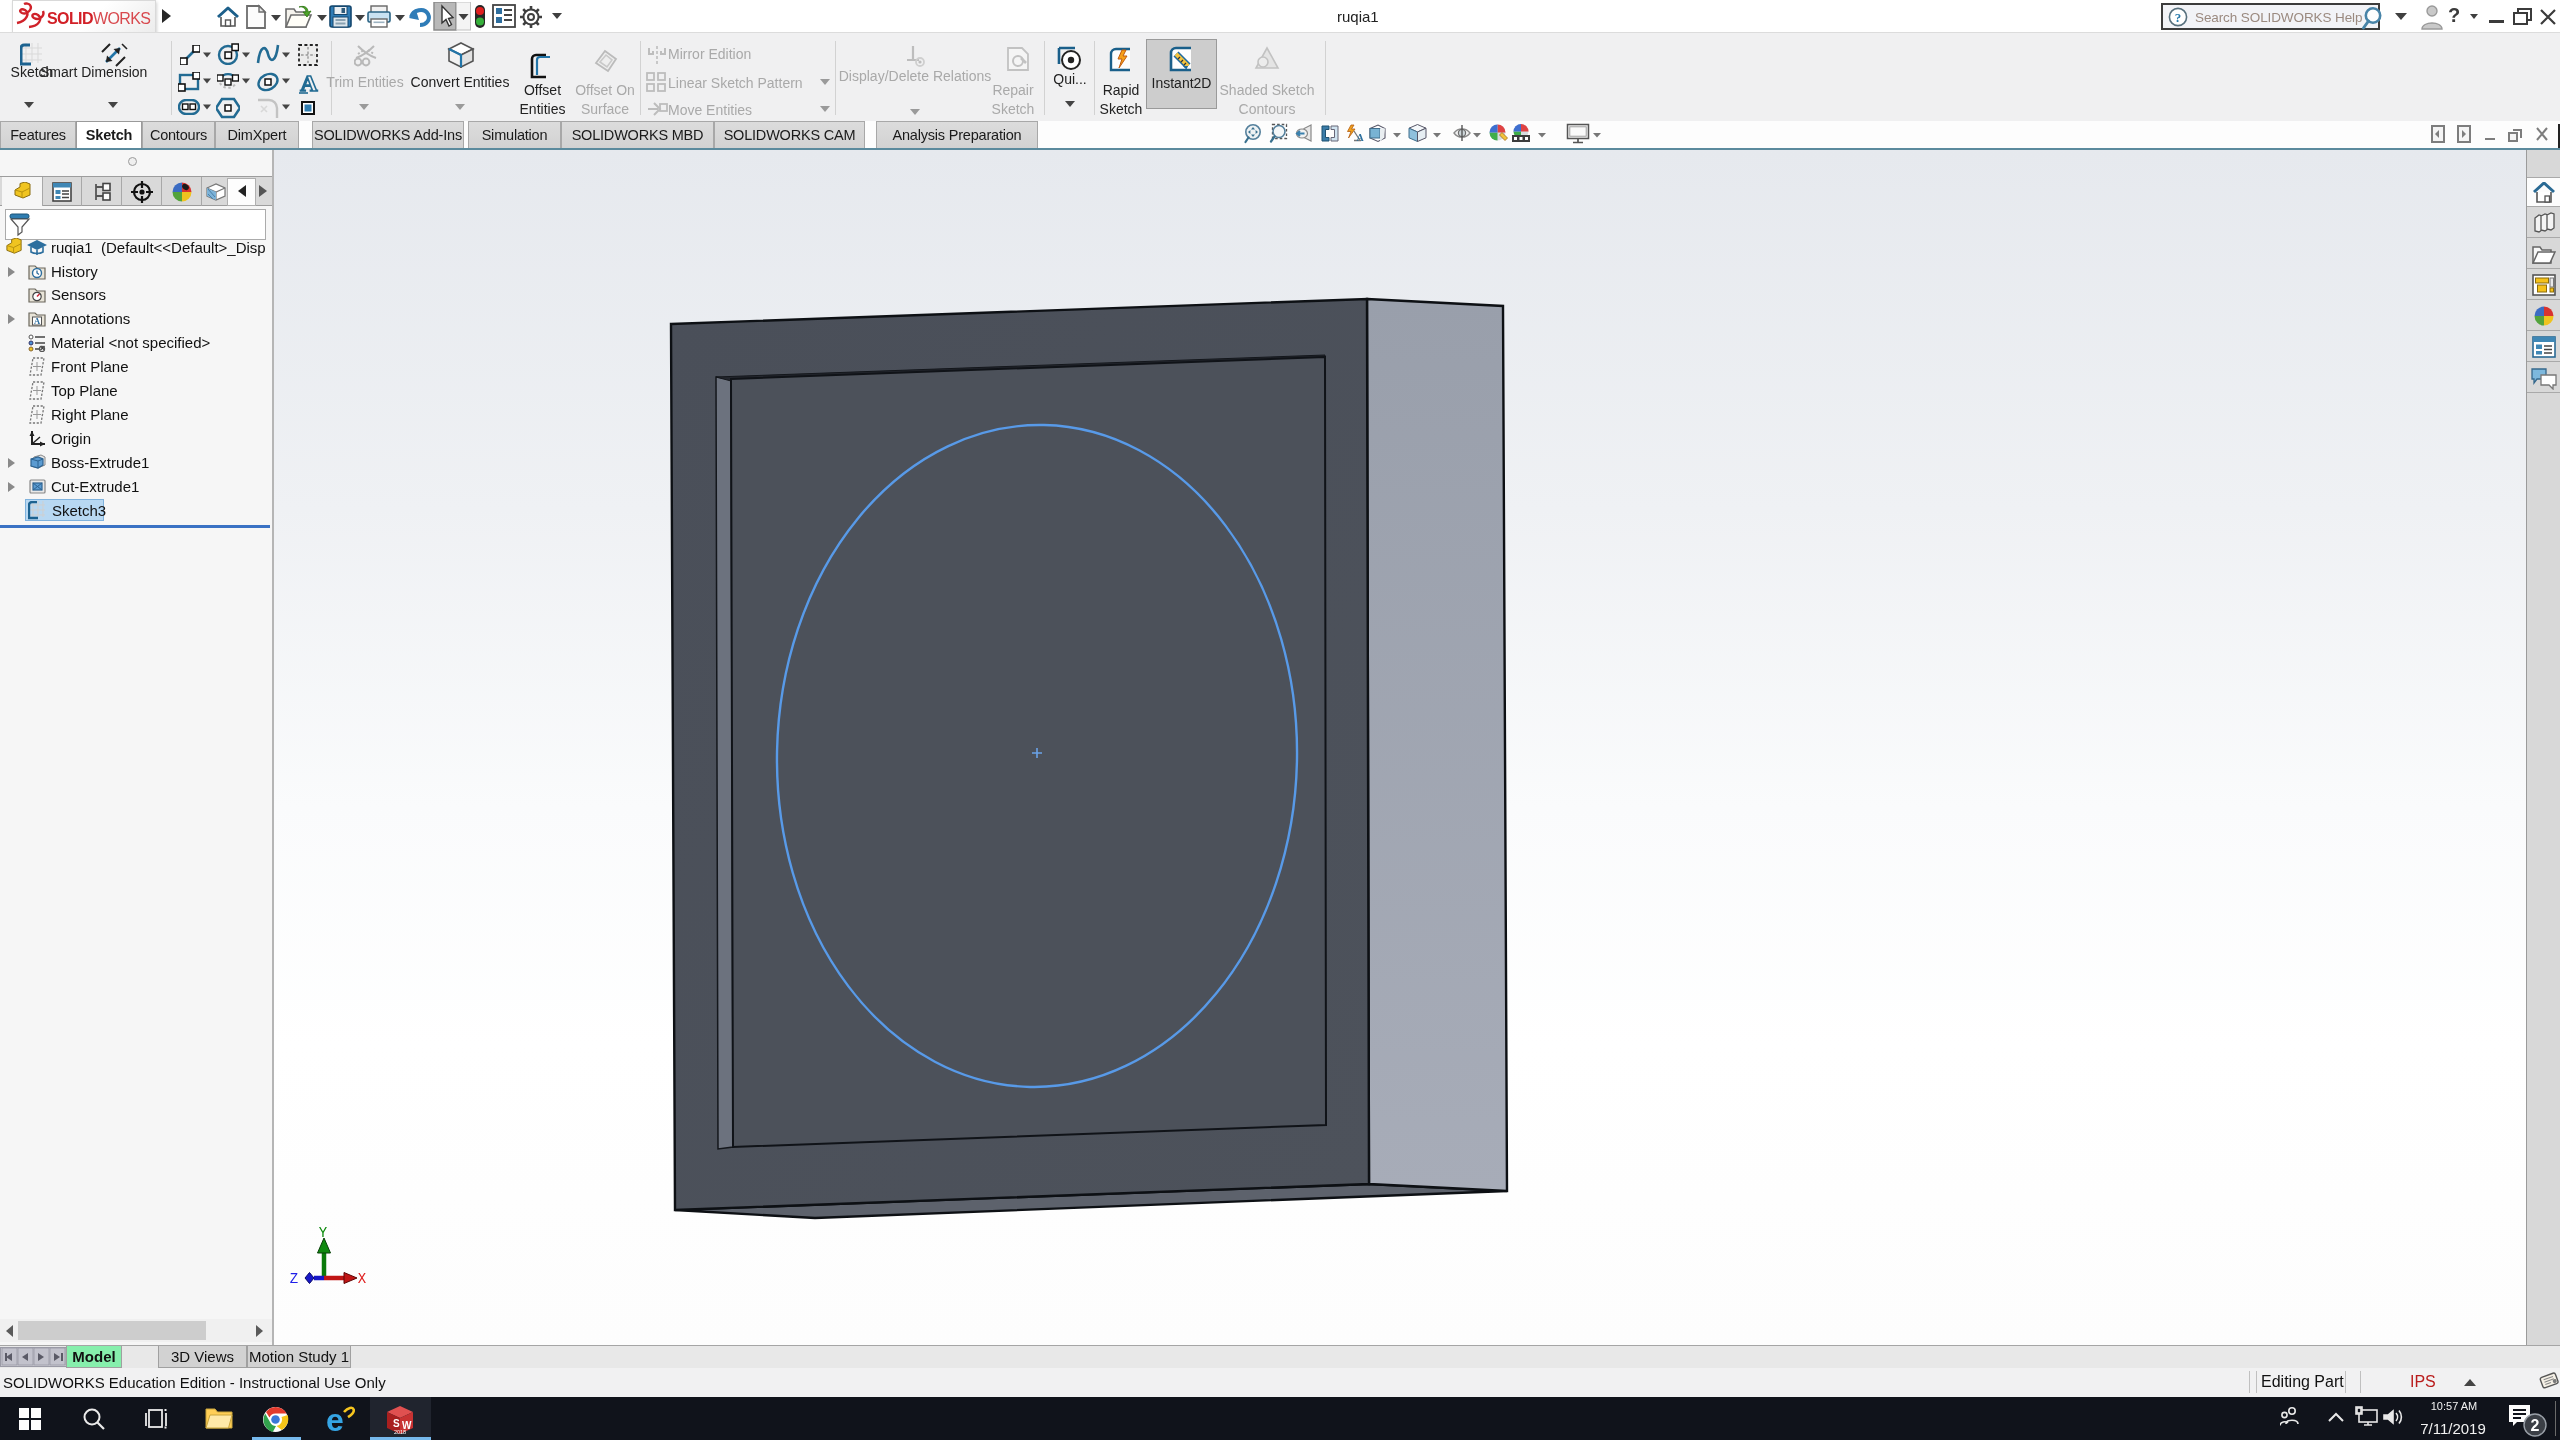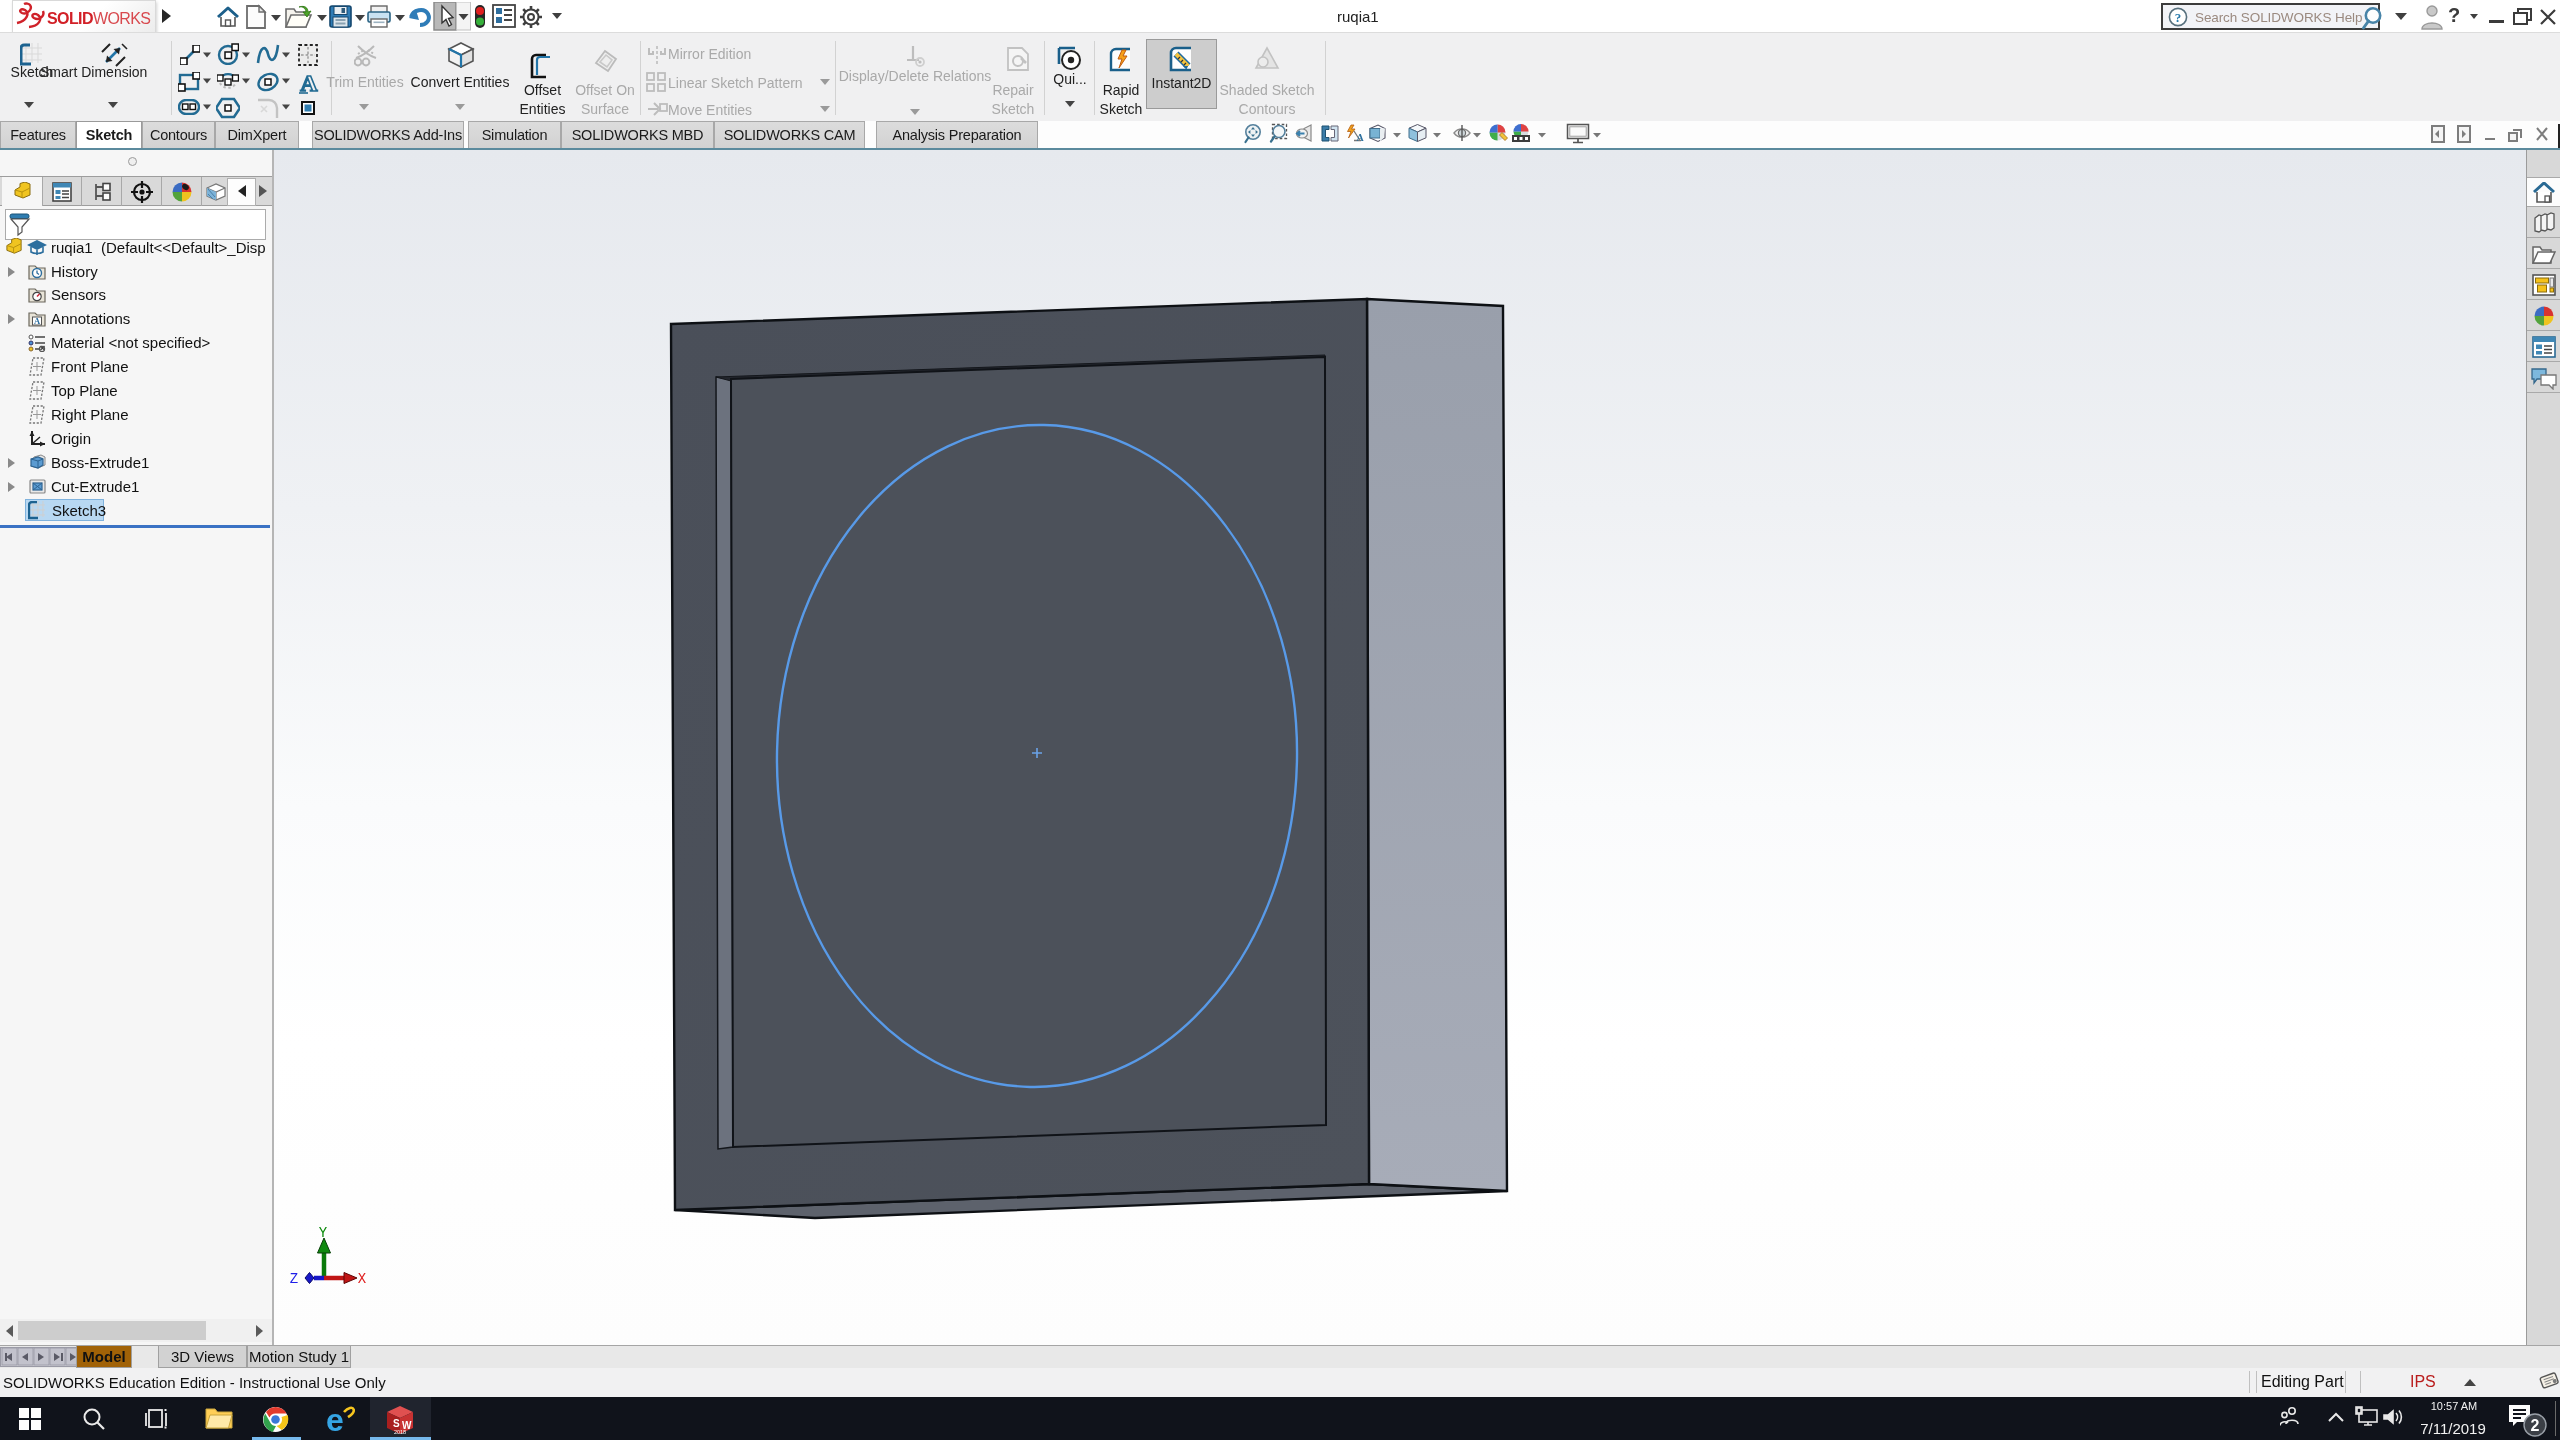--- a/index.html
+++ b/index.html
@@ -749,21 +749,21 @@
           <rect x="65" y="0" width="15" height="17" fill="#c2c2cc"></rect>
     </g>
     <g fill="#5a5a66">
       <path d="M5 9 l6-4 v8 z M4 5 h2 v8 h-2 z"></path>
       <path d="M21 9 l6-4 v8 z"></path>
       <path d="M43 9 l-6-4 v8 z"></path>
       <path d="M59 9 l-6-4 v8 z M60 5 h2 v8 h-2 z"></path>
       <path d="M75 9 l-6-4 v8 z M76 5 h2 v8 h-2 z"></path>
     </g>
   </svg>
-  <div class="btab" style="left:76px;width:56px;background:#a16207;font-weight:bold">Model</div>
+  <div class="btab" style="left:66px;width:56px;background:#86efac;font-weight:bold">Model</div>
   <div class="btab" style="left:158px;width:89px">3D Views</div>
   <div class="btab" style="left:247px;width:104px">Motion Study 1</div>
 </div>
 
 <div id="statusbar" class="abs" style="left:0;top:1368px;width:2560px;height:29px;background:#f1f1f2;">
   <div class="abs" style="left:3px;top:6px;font-size:15px;color:#111">SOLIDWORKS Education Edition - Instructional Use Only</div>
   <div class="abs" style="left:2249px;top:3px;width:1px;height:22px;background:#c0c0c0"></div>
   <div class="abs" style="left:2256px;top:3px;width:1px;height:22px;background:#c0c0c0"></div>
   <div class="abs" style="left:2261px;top:5px;font-size:16px;color:#111">Editing Part</div>
   <div class="abs" style="left:2345px;top:3px;width:1px;height:22px;background:#c0c0c0"></div>

